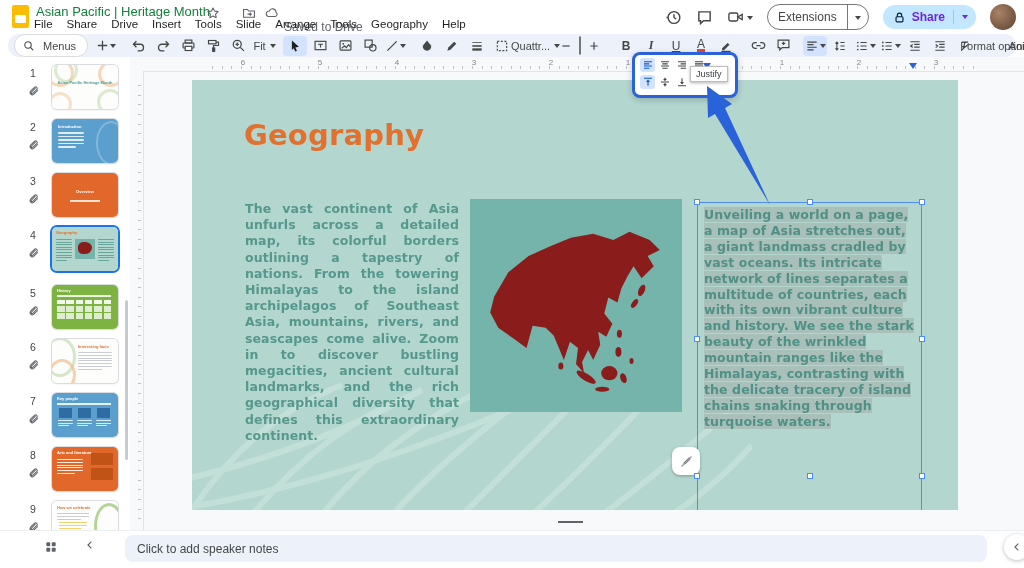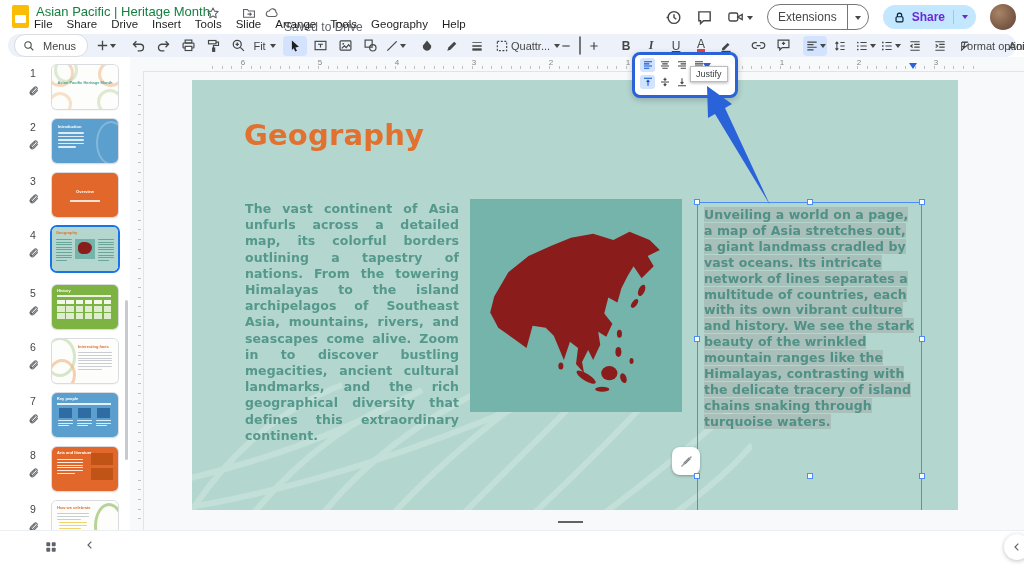--- a/index.html
+++ b/index.html
@@ -839,18 +839,21 @@
         <rect x="10" y="3" width="5" height="5" rx="1"></rect>
         <rect x="3" y="10" width="5" height="5" rx="1"></rect>
         <rect x="10" y="10" width="5" height="5" rx="1"></rect>
       </svg>
   </span>
   <span id="notes-collapse">
     <svg width="12" height="12" viewBox="0 0 18 18" fill="none" stroke="#5f6368" stroke-width="1.8">
         <path d="M11 4L6 9l5 5"></path>
       </svg>
   </span>
+  <div id="notes-box">
+    <span>Click to add speaker notes</span>
+  </div>
 </div>
 <div id="panel-collapse">
   <svg width="12" height="12" viewBox="0 0 18 18" fill="none" stroke="#5f6368" stroke-width="1.8">
       <path d="M11 4L6 9l5 5"></path>
     </svg>
 </div>
 
 </body></html>

